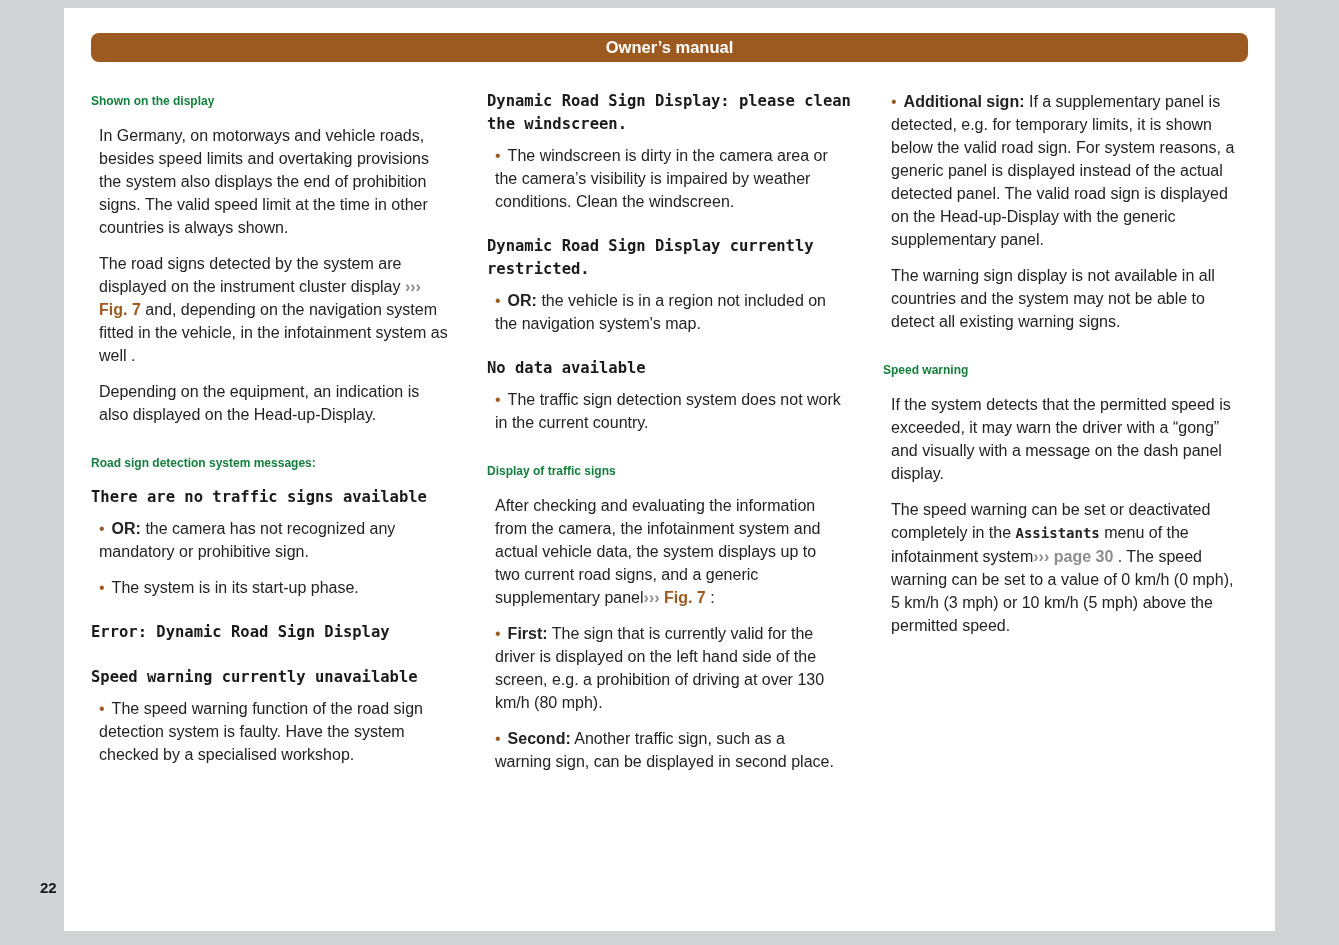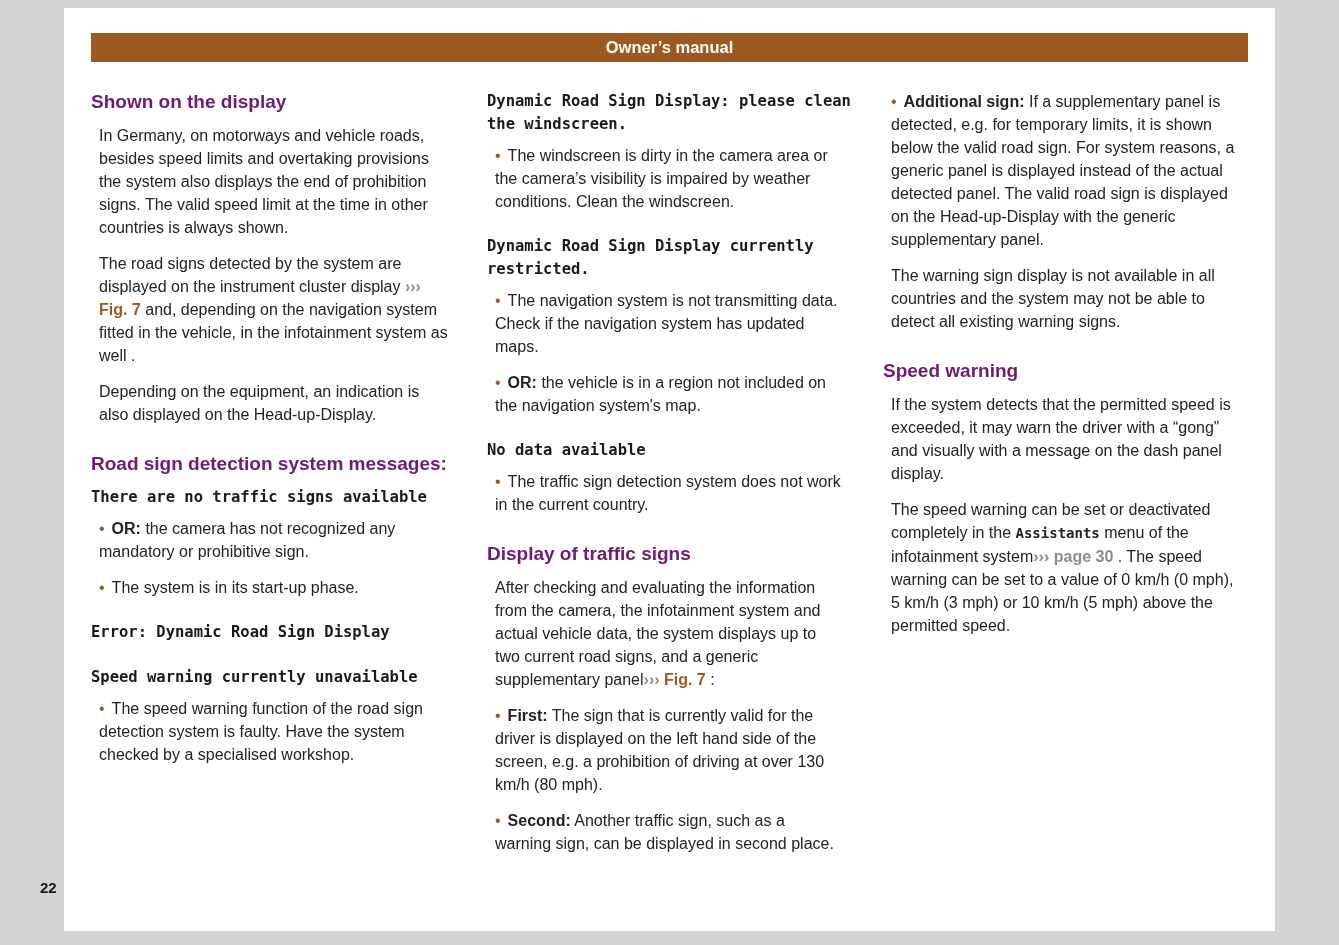--- a/index.html
+++ b/index.html
@@ -19,38 +19,39 @@
   }
   .header-bar {
     position: absolute;
     left: 27px; top: 25px;
     width: 1157px; height: 29px;
     background: #9d5a20;
     color: #ffffff;
     display: flex; align-items: center; justify-content: center;
     font-weight: 700;
     font-size: 16.5px;
+    border-radius: 8px;
   }
   .columns {
     position: absolute;
     left: 27px; top: 82px;
     width: 1157px;
     display: flex;
     gap: 31px;
   }
   .col {
     width: 365px;
     font-size: 16px;
     line-height: 23px;
   }
   .col > :first-child { margin-top: 0; }
   .h1 {
     font-weight: 700;
-    color: #701a75;
-    font-size: 19px;
+    color: #15803d;
+    font-size: 12px;
     margin: 26px 0 11px;
   }
   .hmono {
     font-family: "DejaVu Sans Mono", "Liberation Mono", monospace;
     font-weight: 700;
     font-size: 15.5px;
     line-height: 23px;
     color: #1a1a1a;
     margin: 22px 0 8px;
   }
@@ -95,21 +96,20 @@
         <div class="li"><span class="bullet">•</span><span class="run-b">OR:</span> the camera has not recognized any mandatory or prohibitive sign.</div>
         <div class="li"><span class="bullet">•</span>The system is in its start-up phase.</div>
         <div class="hmono">Error: Dynamic Road Sign Display</div>
         <div class="hmono">Speed warning currently unavailable</div>
         <div class="li"><span class="bullet">•</span>The speed warning function of the road sign detection system is faulty. Have the system checked by a specialised workshop.</div>
       </div>
     <div class="col">
         <div class="hmono">Dynamic Road Sign Display: please clean the windscreen.</div>
         <div class="li"><span class="bullet">•</span>The windscreen is dirty in the camera area or the camera’s visibility is impaired by weather conditions. Clean the windscreen.</div>
         <div class="hmono">Dynamic Road Sign Display currently restricted.</div>
-        <div class="li"><span class="bullet">•</span>The navigation system is not transmitting data. Check if the navigation system has updated maps.</div>
         <div class="li"><span class="bullet">•</span><span class="run-b">OR:</span> the vehicle is in a region not included on the navigation system's map.</div>
         <div class="hmono">No data available</div>
         <div class="li"><span class="bullet">•</span>The traffic sign detection system does not work in the current country.</div>
         <div class="h1">Display of traffic signs</div>
         <div class="p">After checking and evaluating the information from the camera, the infotainment system and actual vehicle data, the system displays up to two current road signs, and a generic supplementary panel<span class="run-ch">››› </span><span class="run-fig">Fig. 7</span> :</div>
         <div class="li"><span class="bullet">•</span><span class="run-b">First:</span> The sign that is currently valid for the driver is displayed on the left hand side of the screen, e.g. a prohibition of driving at over 130 km/h (80 mph).</div>
         <div class="li"><span class="bullet">•</span><span class="run-b">Second:</span> Another traffic sign, such as a warning sign, can be displayed in second place.</div>
       </div>
     <div class="col">
         <div class="li"><span class="bullet">•</span><span class="run-b">Additional sign:</span> If a supplementary panel is detected, e.g. for temporary limits, it is shown below the valid road sign. For system reasons, a generic panel is displayed instead of the actual detected panel. The valid road sign is displayed on the Head-up-Display with the generic supplementary panel.</div>

